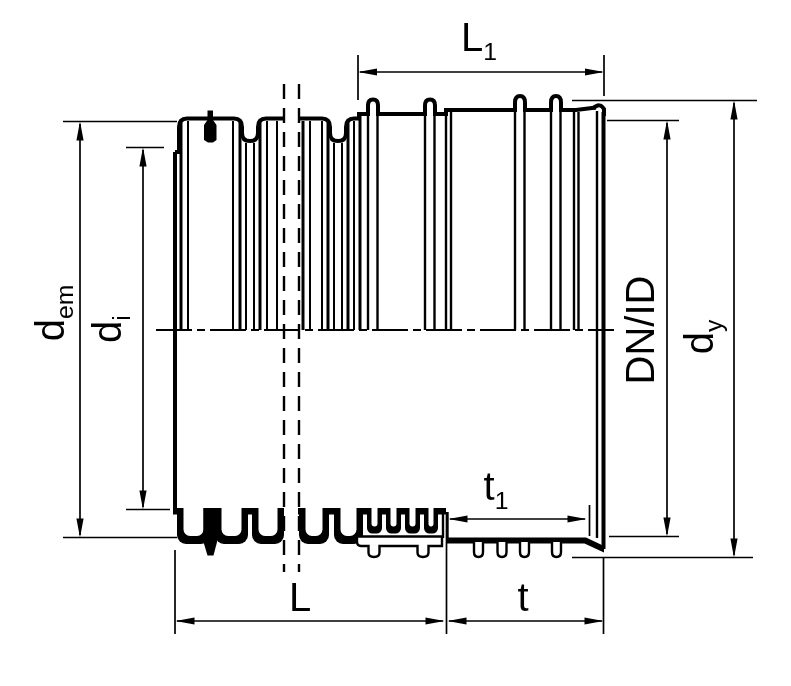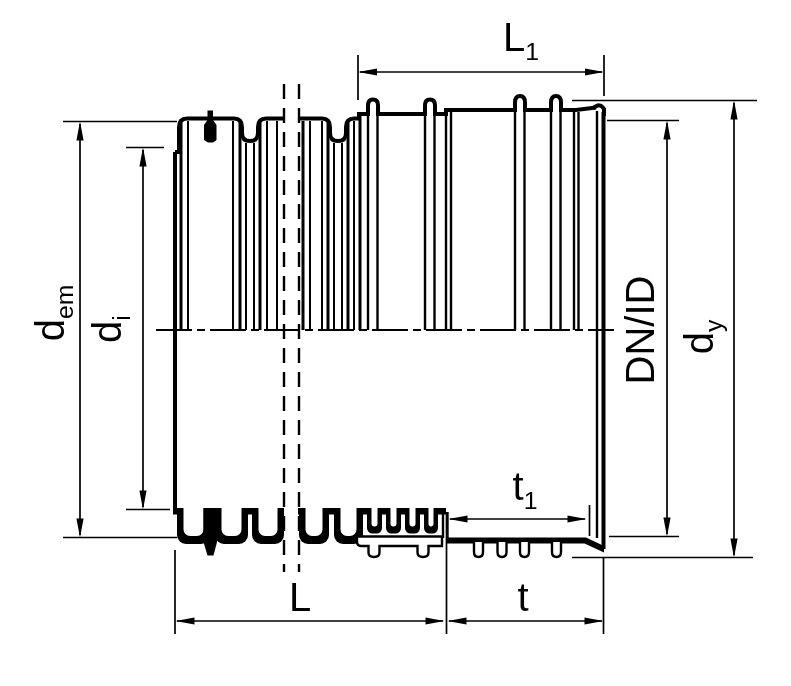--- a/index.html
+++ b/index.html
@@ -182,29 +182,29 @@
 
   <g stroke="#000" stroke-width="1.7" fill="none">
     <line x1="734" y1="103" x2="734" y2="555"></line>
     <line x1="572" y1="100.5" x2="757" y2="100.5"></line>
     <line x1="572" y1="557.5" x2="753" y2="557.5"></line>
     <polygon points="734,100.5 730.4,119.5 737.6,119.5" fill="#000" stroke="none"></polygon>
     <polygon points="734,557.5 730.4,538.5 737.6,538.5" fill="#000" stroke="none"></polygon>
   </g>
 </svg>
 
-  <div class="lbl" style="left:479px; top:37px;margin-left:42px;"><span>L</span><sub>1</sub></div>
+  <div class="lbl" style="left:479px; top:37px;"><span>L</span><sub>1</sub></div>
 
   <div class="lbl rot" style="left:50px; top:313px;"><span>d</span><sub>em</sub></div>
 
   <div class="lbl rot" style="left:107px; top:329px;"><span>d</span><sub>i</sub></div>
 
   <div class="lbl rot" style="left:640px; top:330px;"><span>DN/ID</span><sub></sub></div>
 
   <div class="lbl rot" style="left:699px; top:337px;"><span>d</span><sub>y</sub></div>
 
-  <div class="lbl" style="left:525px; top:486px;"><span>t</span><sub>1</sub></div>
+  <div class="lbl" style="left:496px; top:486px;"><span>t</span><sub>1</sub></div>
 
   <div class="lbl" style="left:300px; top:597px;"><span>L</span><sub></sub></div>
 
   <div class="lbl" style="left:523px; top:597px;"><span>t</span><sub></sub></div>
 
 </div>
 
 </body></html>

